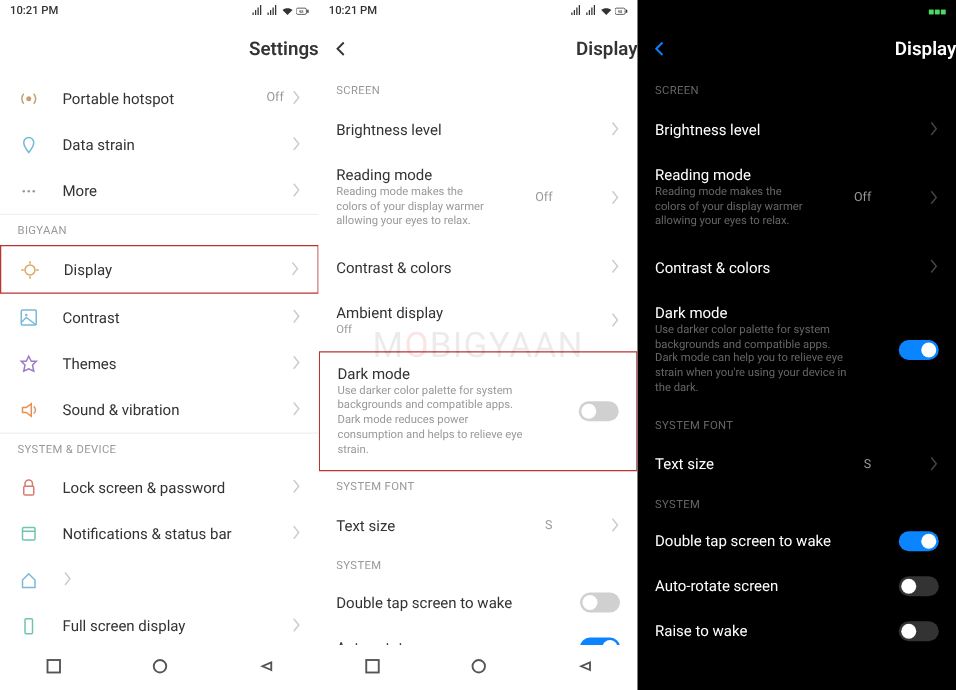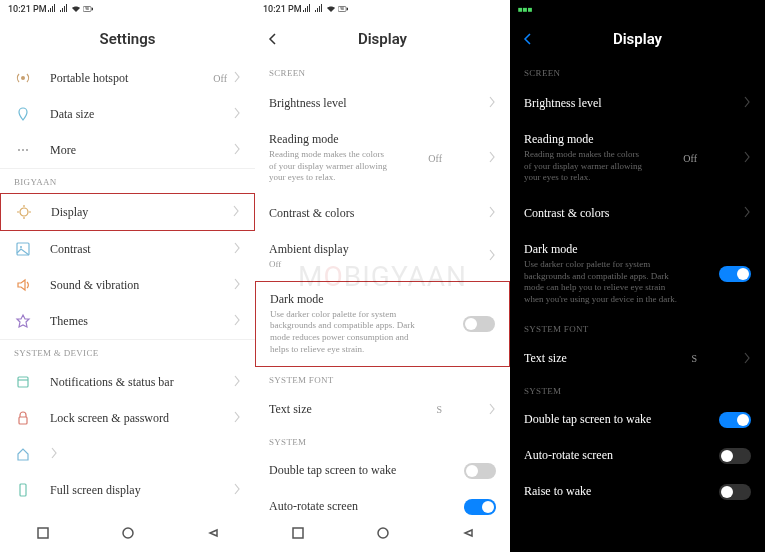--- a/index.html
+++ b/index.html
@@ -9,37 +9,37 @@
       width: 765px;
       height: 552px;
       background: #fff;
     }
     .screen { width: 255px; height: 552px; position: relative; overflow: hidden; }
     .screen1, .screen2 { background: #fff; color: #333; }
     .screen3 { background: #000; color: #fff; }
     .status-bar {
       height: 18px;
       display: flex;
-      justify-content: flex-start;
+      justify-content: space-between;
       align-items: center;
       padding: 0 8px;
       font-size: 9px;
       font-weight: 500;
     }
     .status-icons { display: flex; gap: 2px; align-items: center; }
     .status-icons svg { width: 10px; height: 10px; }
     .screen3 .status-bar { color: #fff; }
     .screen3 .battery-dark { color: #4cd964; font-size: 8px; }
     .header {
       height: 42px;
       display: flex;
       align-items: center;
-      justify-content: center;
+      justify-content: flex-end;
       position: relative;
-      padding: 0 10px;
+      padding: 0 0;
     }
     .header-title { font-size: 15px; font-weight: 600; }
     .back-btn { position: absolute; left: 12px; }
     .back-btn svg { width: 12px; height: 12px; }
     .screen3 .back-btn svg { stroke: #0a84ff; }
     .section-label {
       padding: 8px 14px 6px;
       font-size: 9px;
       color: #999;
       letter-spacing: 0.3px;
@@ -88,21 +88,21 @@
     }
     .navbar svg { width: 14px; height: 14px; }
     .screen2 .navbar svg, .screen1 .navbar svg { fill: #555; stroke: #555; }
     .watermark {
       position: absolute; top: 50%; left: 50%; transform: translate(-50%, -50%);
       font-size: 28px; font-weight: normal; color: rgba(0,0,0,0.08);
       pointer-events: none; letter-spacing: 1px;
       white-space: nowrap;
     }
     .watermark .red { color: rgba(200,50,50,0.12); }
-    .scroll-list { position: absolute; top: 60px; bottom: 36px; left: 0; right: 0; overflow: hidden; font-family: Liberation Serif, serif; }
+    .scroll-list { position: absolute; top: 60px; bottom: 36px; left: 0; right: 0; overflow: hidden; }
     .screen3 .scroll-list { top: 60px; bottom: 0; }
   </style>
 </head>
 <body>
 
 <div class="screen screen1">
   <div class="status-bar">
     <span>10:21 PM</span>
     <span class="status-icons">
       <svg viewBox="0 0 10 10">
@@ -141,21 +141,21 @@
               <path d="M2 1l4 5-4 5" fill="none" stroke="#ccc" stroke-width="1.2"></path>
             </svg></span>
   </div>
         <div class="row">
     <span class="row-icon">
             <svg viewBox="0 0 16 16">
               <path d="M8 2a4 4 0 014 4c0 3-4 8-4 8s-4-5-4-8a4 4 0 014-4z" fill="none" stroke="#6fbad6" stroke-width="1.2"></path>
             </svg>
           </span>
     <div class="row-content">
-            <div class="row-title">Data size</div>
+            <div class="row-title">Data strain</div>
           </div>
 
     <span class="chevron"><svg viewBox="0 0 8 12">
               <path d="M2 1l4 5-4 5" fill="none" stroke="#ccc" stroke-width="1.2"></path>
             </svg></span>
   </div>
         <div class="row">
     <span class="row-icon">
             <svg viewBox="0 0 16 16">
               <circle cx="4" cy="8" r="1" fill="#999"></circle>
@@ -200,69 +200,69 @@
       <div class="row-content">
             <div class="row-title">Contrast</div>
           </div>
       <span class="chevron"><svg viewBox="0 0 8 12">
               <path d="M2 1l4 5-4 5" fill="none" stroke="#ccc" stroke-width="1.2"></path>
             </svg></span>
     </div>
         <div class="row">
       <span class="row-icon">
             <svg viewBox="0 0 16 16">
+              <path d="M8 2l2 4h4l-3 3 1 5-4-2-4 2 1-5-3-3h4z" fill="none" stroke="#9b7bc8" stroke-width="1.2"></path>
+            </svg>
+          </span>
+      <div class="row-content">
+            <div class="row-title">Themes</div>
+          </div>
+      <span class="chevron"><svg viewBox="0 0 8 12">
+              <path d="M2 1l4 5-4 5" fill="none" stroke="#ccc" stroke-width="1.2"></path>
+            </svg></span>
+    </div>
+        <div class="row">
+      <span class="row-icon">
+            <svg viewBox="0 0 16 16">
               <path d="M3 6v4h3l4 3V3L6 6z" fill="none" stroke="#e89050" stroke-width="1.2"></path>
               <path d="M12 5a4 4 0 010 6" fill="none" stroke="#e89050" stroke-width="1.2"></path>
             </svg>
           </span>
       <div class="row-content">
             <div class="row-title">Sound &amp; vibration</div>
           </div>
       <span class="chevron"><svg viewBox="0 0 8 12">
               <path d="M2 1l4 5-4 5" fill="none" stroke="#ccc" stroke-width="1.2"></path>
             </svg></span>
     </div>
-        <div class="row">
-      <span class="row-icon">
-            <svg viewBox="0 0 16 16">
-              <path d="M8 2l2 4h4l-3 3 1 5-4-2-4 2 1-5-3-3h4z" fill="none" stroke="#9b7bc8" stroke-width="1.2"></path>
-            </svg>
-          </span>
-      <div class="row-content">
-            <div class="row-title">Themes</div>
-          </div>
-      <span class="chevron"><svg viewBox="0 0 8 12">
-              <path d="M2 1l4 5-4 5" fill="none" stroke="#ccc" stroke-width="1.2"></path>
-            </svg></span>
-    </div>
         <hr class="divider">
         <div class="section-label">SYSTEM &amp; DEVICE</div>
         <div class="row">
       <span class="row-icon">
             <svg viewBox="0 0 16 16">
+              <rect x="4" y="7" width="8" height="7" rx="1" fill="none" stroke="#d87b6f" stroke-width="1.2"></rect>
+              <path d="M5 7V5a3 3 0 016 0v2" fill="none" stroke="#d87b6f" stroke-width="1.2"></path>
+            </svg>
+          </span>
+      <div class="row-content">
+            <div class="row-title">Lock screen &amp; password</div>
+          </div>
+      <span class="chevron"><svg viewBox="0 0 8 12">
+              <path d="M2 1l4 5-4 5" fill="none" stroke="#ccc" stroke-width="1.2"></path>
+            </svg></span>
+    </div>
+        <div class="row">
+      <span class="row-icon">
+            <svg viewBox="0 0 16 16">
               <rect x="3" y="3" width="10" height="10" rx="1" fill="none" stroke="#6fc4b0" stroke-width="1.2"></rect>
               <line x1="3" y1="6" x2="13" y2="6" stroke="#6fc4b0" stroke-width="1.2"></line>
             </svg>
           </span>
       <div class="row-content">
             <div class="row-title">Notifications &amp; status bar</div>
-          </div>
-      <span class="chevron"><svg viewBox="0 0 8 12">
-              <path d="M2 1l4 5-4 5" fill="none" stroke="#ccc" stroke-width="1.2"></path>
-            </svg></span>
-    </div>
-        <div class="row">
-      <span class="row-icon">
-            <svg viewBox="0 0 16 16">
-              <rect x="4" y="7" width="8" height="7" rx="1" fill="none" stroke="#d87b6f" stroke-width="1.2"></rect>
-              <path d="M5 7V5a3 3 0 016 0v2" fill="none" stroke="#d87b6f" stroke-width="1.2"></path>
-            </svg>
-          </span>
-      <div class="row-content">
-            <div class="row-title">Lock screen &amp; password</div>
           </div>
       <span class="chevron"><svg viewBox="0 0 8 12">
               <path d="M2 1l4 5-4 5" fill="none" stroke="#ccc" stroke-width="1.2"></path>
             </svg></span>
     </div>
         <div class="row">
       <span class="row-icon">
             <svg viewBox="0 0 16 16">
               <path d="M3 8l5-5 5 5v6H3z" fill="none" stroke="#7ab8d8" stroke-width="1.2"></path>
             </svg>

